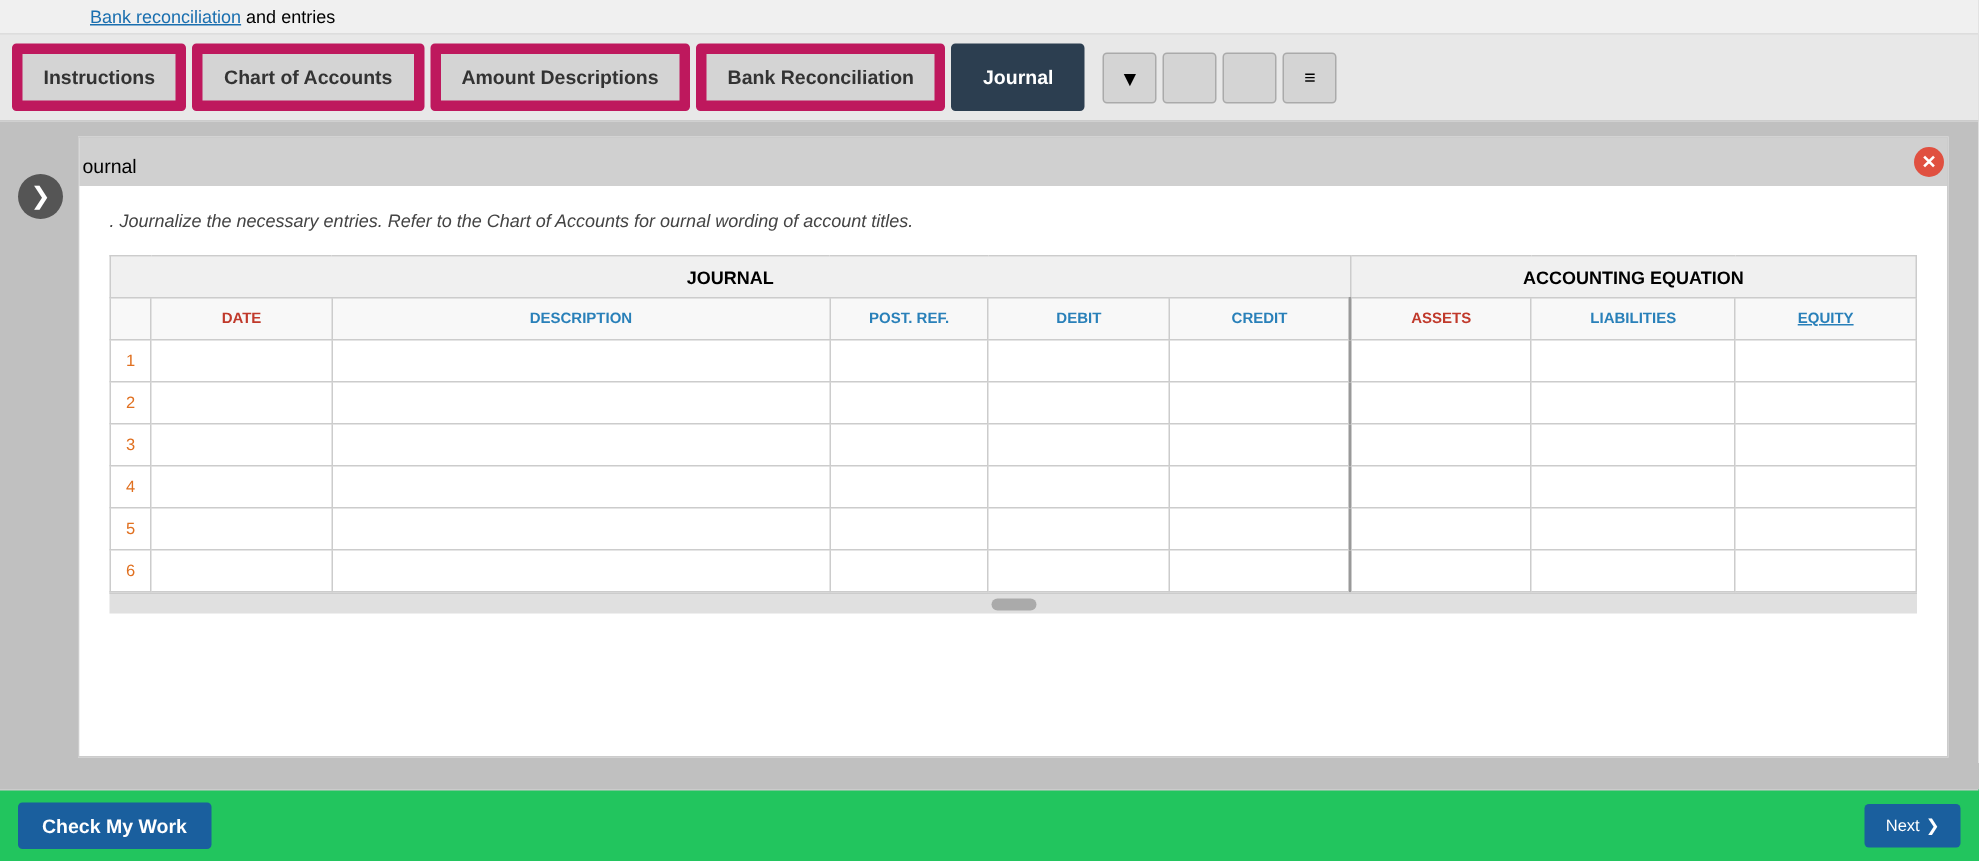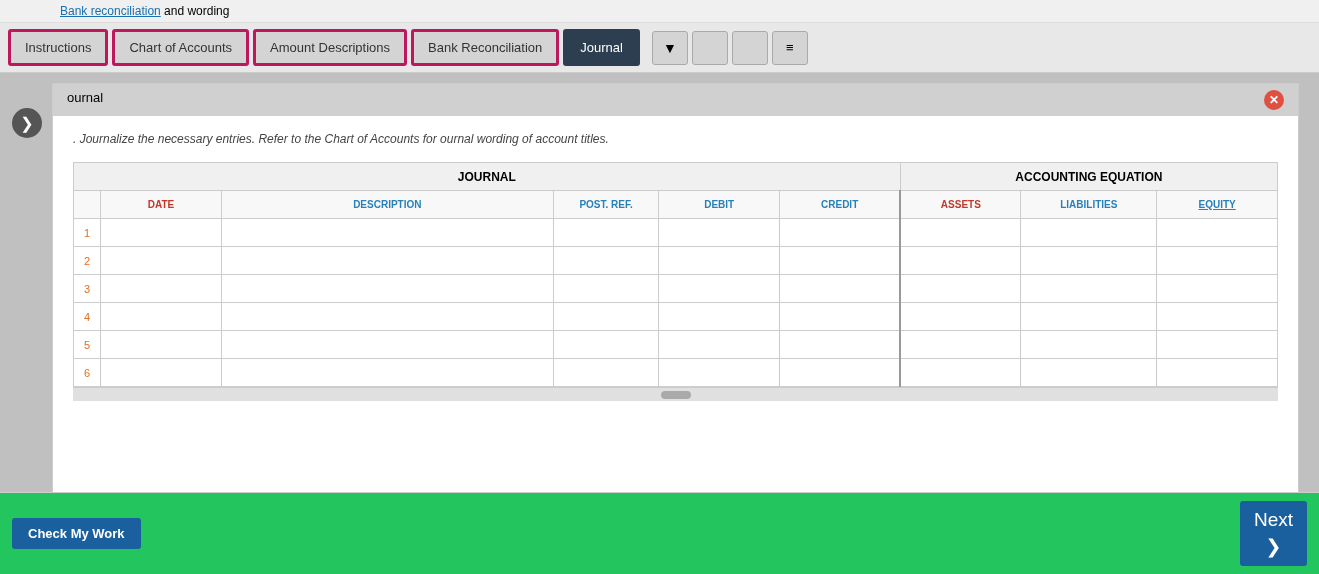--- a/index.html
+++ b/index.html
@@ -18,25 +18,25 @@
       background: #f0f0f0;
       padding: 4px 60px;
       font-size: 12px;
       border-bottom: 1px solid #ddd;
     }
 
     .breadcrumb-area a { color: #1a6faf; text-decoration: underline; }
 
     .tab-btn {
       padding: 8px 14px;
-      border: 3px solid #be185d;
+      border: 7px solid #be185d;
       background: #d4d4d4;
       cursor: pointer;
       font-size: 13px;
-      font-weight: normal;
+      font-weight: bold;
       color: #333;
       border-radius: 3px;
     }
 
     .tab-btn.active {
       background: #2c3e50;
       color: #fff;
       border-color: #2c3e50;
     }
 
@@ -67,23 +67,23 @@
     }
 
     .panel {
       border: 1px solid #ccc;
       background: #f5f5f5;
       margin-top: 4px;
     }
 
     .panel-header {
       background: #d0d0d0;
-      padding: 6px 14px;
-      display: flex;
-      align-items: flex-start;
+      padding: 6px 2px;
+      display: flex;
+      align-items: flex-end;
       justify-content: space-between;
       font-size: 13px;
       font-weight: normal;
     }
 
     .close-btn {
       background: #e05040;
       color: white;
       border: none;
       border-radius: 50%;
@@ -228,27 +228,26 @@
       font-weight: bold;
       cursor: pointer;
       border-radius: 3px;
     }
 
     .next-btn {
       background: #1a5f9e;
       color: white;
       border: none;
       padding: 8px 14px;
-      font-size: 19px;
+      font-size: 11px;
       cursor: pointer;
       border-radius: 3px;
       display: flex;
       align-items: center;
       gap: 4px;
-      flex-direction: column;
     }
 
     .nav-arrow {
       position: absolute;
       left: 10px;
       top: 50%;
       transform: translateY(-50%);
       background: #555;
       color: white;
       border: none;
@@ -259,21 +258,21 @@
       cursor: pointer;
       display: flex;
       align-items: center;
       justify-content: center;
     }
   </style>
 </head>
 <body>
 
 <div class="breadcrumb-area">
-  <a>Bank reconciliation</a><span> and wording</span>
+  <a>Bank reconciliation</a><span> and entries</span>
 </div>
 
 <div class="top-bar">
   <button class="tab-btn">Instructions</button>
   <button class="tab-btn">Chart of Accounts</button>
   <button class="tab-btn">Amount Descriptions</button>
   <button class="tab-btn">Bank Reconciliation</button>
   <button class="tab-btn active">Journal</button>
   <div class="dropdown-btn">
     <span>▼</span>

